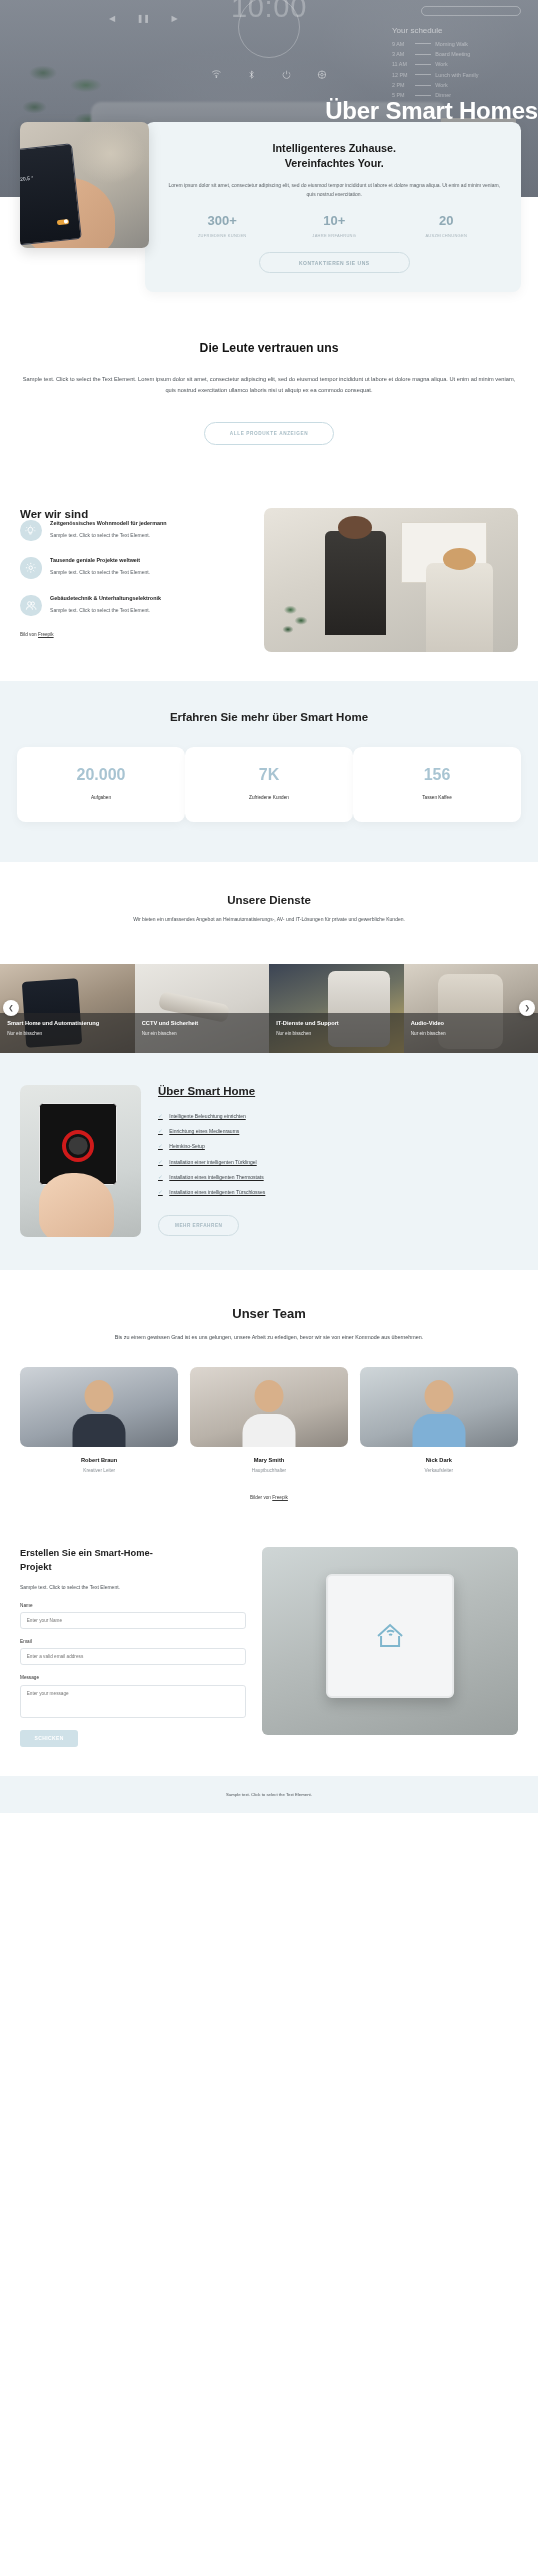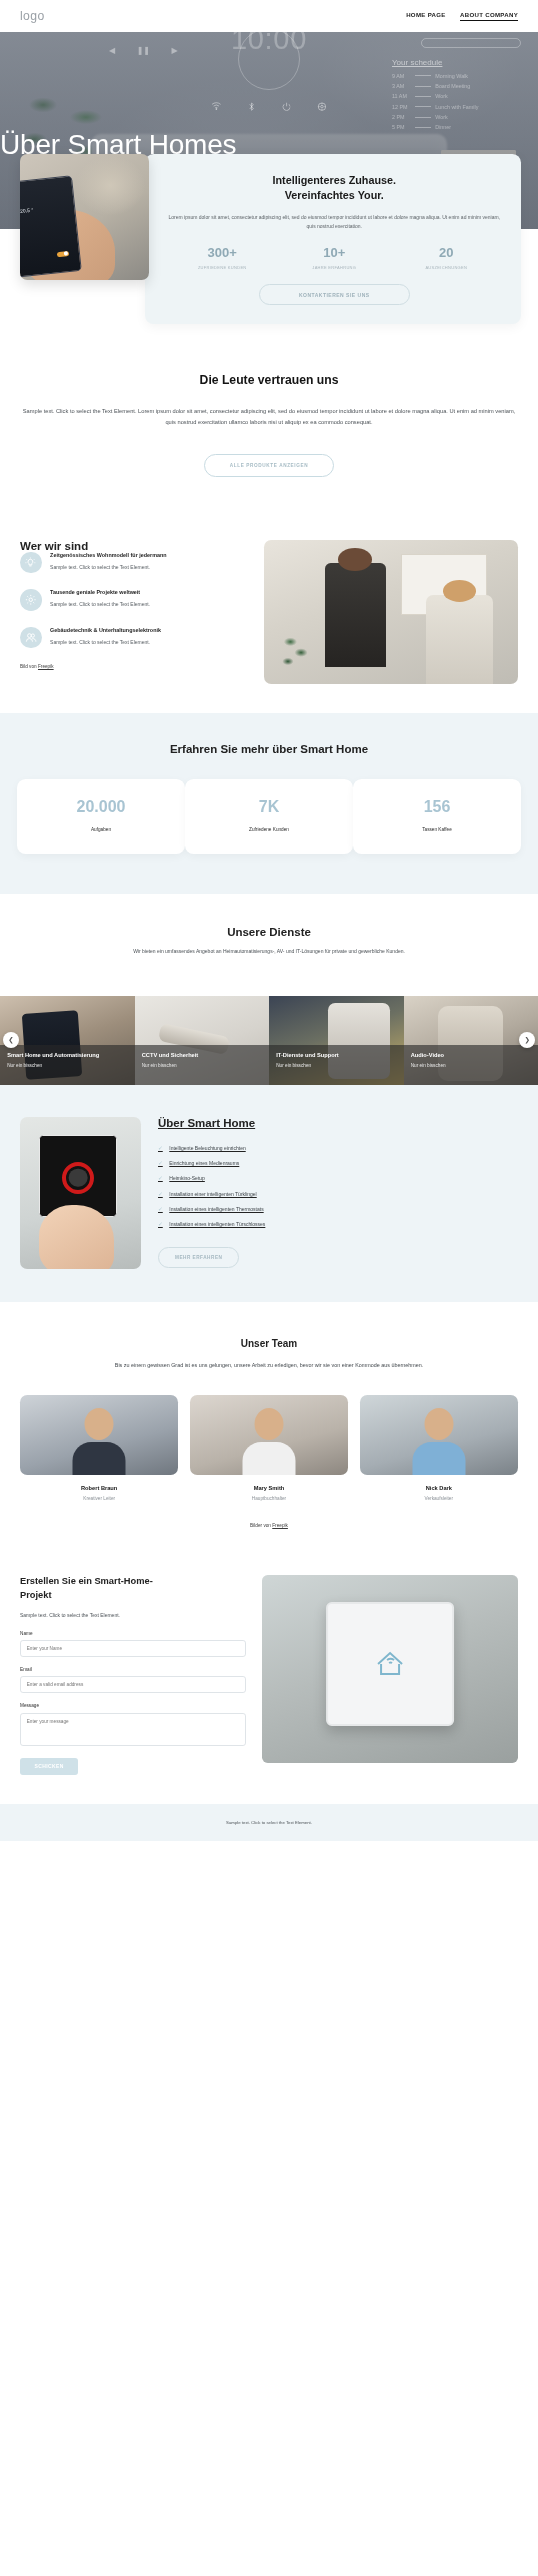--- a/index.html
+++ b/index.html
@@ -84,31 +84,31 @@
   }
   .hero-icons {
     position:absolute; left:50%; top:70px; transform:translateX(-50%);
     display:flex; gap:27px; color: rgba(255,255,255,.55);
   }
   .hero-icons svg { display:block; }
   .schedule{
     position:absolute; right:17px; top:26px; width:129px;
     color:rgba(255,255,255,.42); font-size:5.4px;
   }
-  .schedule h4{ font-size:8px; font-weight:400; margin-bottom:5.7px; color:rgba(255,255,255,.55);text-decoration:underline; }
+  .schedule h4{ font-size:8px; font-weight:400; margin-bottom:5.7px; color:rgba(255,255,255,.55); }
   .schedule-row{ display:flex; align-items:center; gap:4.3px; margin-bottom:4.3px; }
   .schedule-row .t{ width:18.7px; }
   .schedule-row .dash{ flex:0 0 16px; height:0.7px; background:rgba(255,255,255,.35); }
   .search-pill{
     position:absolute; right:17px; top:5.7px; width:100px; height:10px;
     border:0.7px solid rgba(255,255,255,.30); border-radius:5px;
   }
   .hero-title {
-    position:absolute; left:0; right:0; top:97px; text-align:left;
-    font-size: 28px; font-weight:400; color:#fff; letter-spacing:-0.2px;
+    position:absolute; left:0; right:0; top:97px; text-align:right;
+    font-size: 24px; font-weight:700; color:#fff; letter-spacing:-0.2px;
   }
   .hero-phone{
     position:absolute; left:50%; transform:translateX(-50%); top:132px;
     width:56px; height:108px; border-radius:7.2px;
     background: linear-gradient(180deg,#2b3443,#1d2533);
     border:1.4px solid #555d6b; box-shadow:0 5.7px 14.4px rgba(0,0,0,.35);
     color:#c9d2de; padding:5.7px 5px; font-size:4.3px;
   }
   .hp-time{ display:flex; align-items:center; gap:2.9px; font-size:5.7px; color:#e4eaf2;}
   .hp-sub{ margin-top:3.6px; font-size:3.2px; color:#7d8a9c;}
@@ -283,21 +283,21 @@
   }
   .check-list .ck { color:#a9c6cf; font-size:5.7px; }
   .btn-outline3 {
     margin-top: 10px; display:inline-block; border:0.7px solid #cfdde2; color:#a5b8c1;
     font-size:4.7px; font-weight:700; letter-spacing:0.5px; border-radius:14.4px;
     padding:7.2px 16px; cursor:pointer; text-transform:uppercase; background:transparent;
   }
 
   
   .team { padding: 36px 20px 14.4px; text-align:center; background:#fff; }
-  .team h2 { font-size:10px; font-weight:700; }
+  .team h2 { font-size:13px; font-weight:700; }
   .team > p { font-size:5.4px; color:#43494e; margin-top: 11.5px; line-height: 2; }
   .members { display:flex; gap:11.5px; margin-top: 24.4px; }
   .member { flex:1; }
   .member .photo {
     height: 80px; border-radius:7.2px; overflow:hidden; position:relative;
   }
   .m1 .photo { background: linear-gradient(165deg,#ced3d8 0%,#9aa2ab 60%,#70777f 100%); }
   .m2 .photo { background: linear-gradient(165deg,#dcd6cf 0%,#b9b2a9 60%,#8d8780 100%); }
   .m3 .photo { background: linear-gradient(165deg,#cfd6d9 0%,#a5adb3 60%,#7b8288 100%); }
   .member .photo .head {
@@ -347,27 +347,20 @@
 
   
   .footer { background:#eef4f7; padding: 16px 20px; text-align:center; }
   .footer p { font-size:4.3px; color:#4d5358; }
 </style>
 </head>
 <body>
 
 <div class="page">
 
-  <div class="header">
-    <div class="logo">logo</div>
-    <div class="nav">
-      <div class="nav-item">HOME PAGE</div>
-      <div class="nav-item active">ABOUT COMPANY</div>
-    </div>
-  </div>
 
   <div class="hero">
     <div class="hero-photo">
       <div class="room"></div>
       <div class="plant"></div>
       <div class="sofa"></div>
       <div class="books"></div>
     </div>
     <div class="hero-overlay"></div>
 

